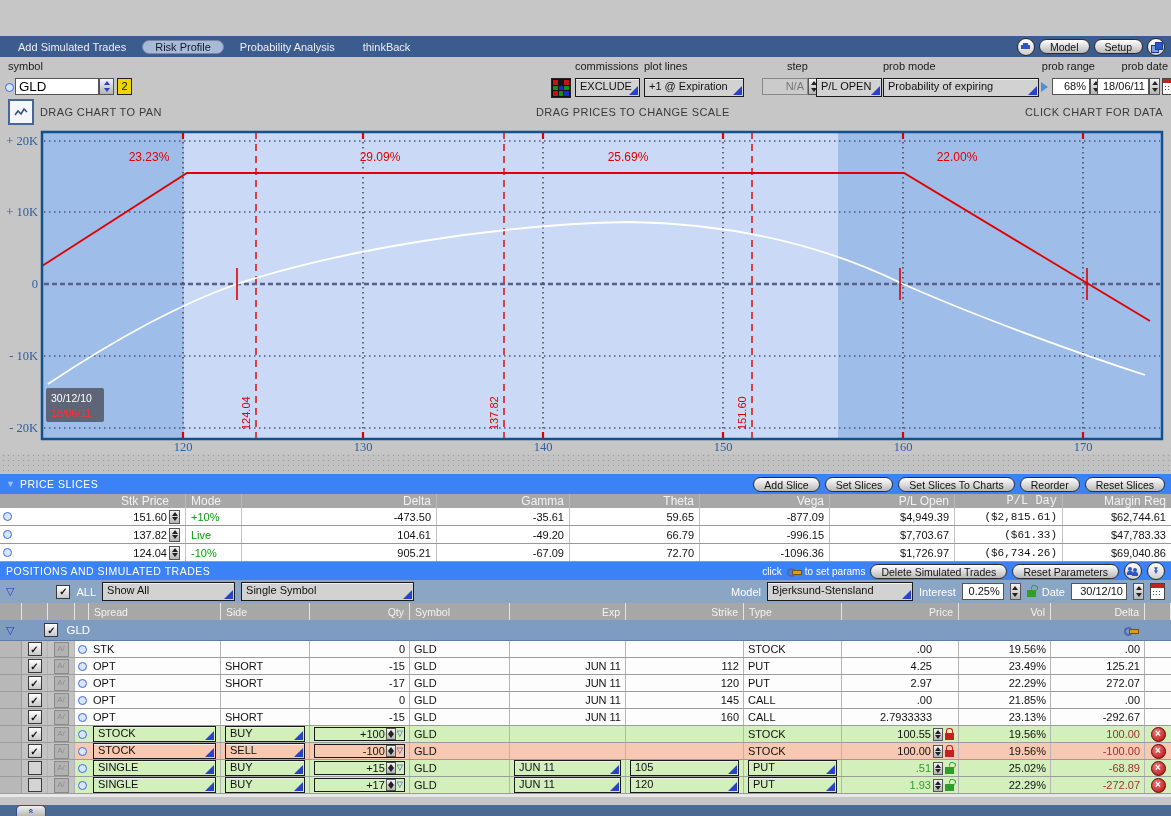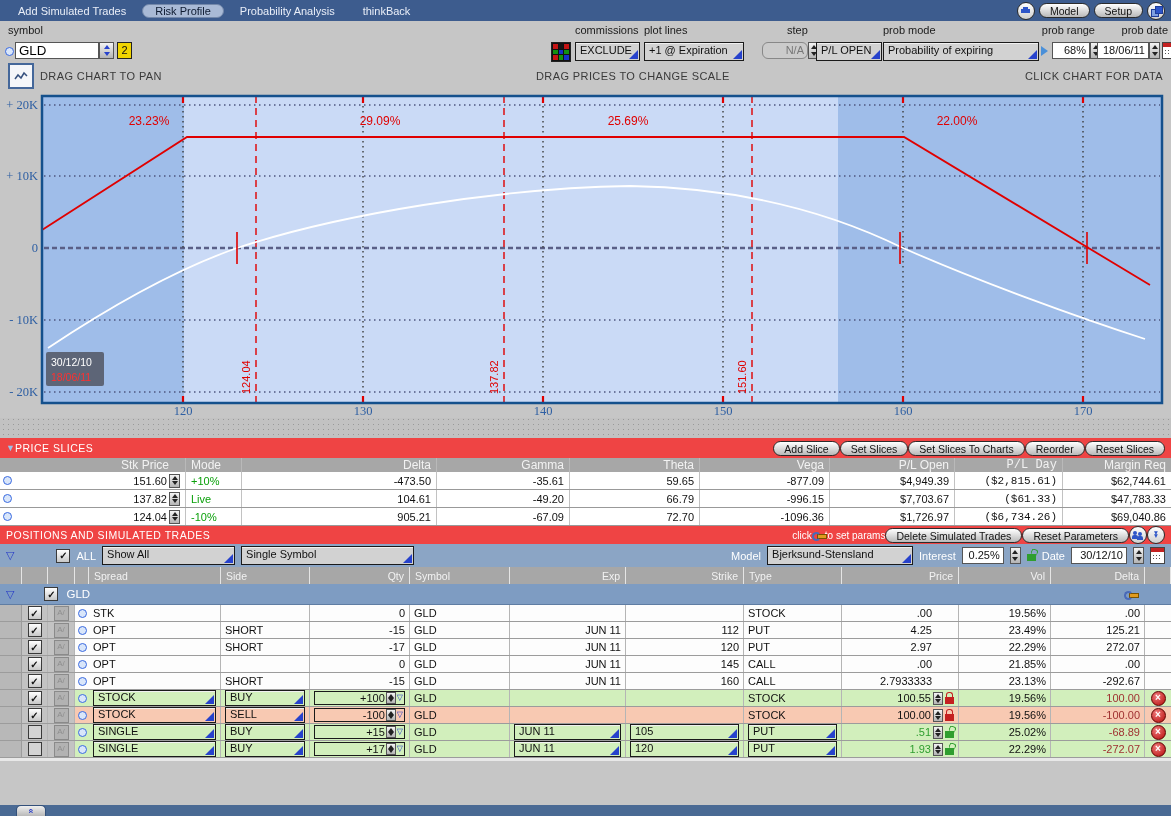--- a/index.html
+++ b/index.html
@@ -1,21 +1,21 @@
 <!DOCTYPE html>
 <html><head>
 <meta charset="utf-8">
 <style>
   html,body{margin:0;padding:0;}
   body{width:1171px;height:816px;overflow:hidden;background:#c6c6c6;
        font-family:"Liberation Sans",sans-serif;font-size:11px;color:#111;}
   .app{width:1171px;height:816px;display:flex;flex-direction:column;background:#c6c6c6;}
 
   
-  .tabbar{height:21px;background:#3d5c8e;display:flex;align-items:center;gap:4px;padding:0 6px;flex:none;}
+  .tabbar{height:21px;background:#3d5c8e;display:flex;align-items:center;gap:4px;padding:0 6px;flex:none;margin-top:36px;}
   .tab{color:#e9eef8;padding:1px 12px;cursor:default;white-space:nowrap;}
   .tab.active{background:#a9bad6;color:#0d1a30;border-radius:9px;border:1px solid #7388aa;padding:0 12px;}
   .tb-spacer{flex:1;}
   .pill{background:linear-gradient(#ffffff,#b9b9b9);border:1px solid #2b2b2b;border-radius:8px;
         height:15px;line-height:14px;padding:0 10px;font-size:10.5px;color:#111;white-space:nowrap;}
   .roundbtn{width:16px;height:16px;border-radius:50%;background:linear-gradient(#ffffff,#cfcfcf);
         border:1px solid #2b2b2b;display:flex;align-items:center;justify-content:center;}
 
   
   .ic-print{width:9px;height:8px;position:relative;}
@@ -87,21 +87,21 @@
   .ctr{display:flex;align-items:center;}
 
   
   .chead{height:32px;position:relative;flex:none;}
   .chead .lbl{position:absolute;top:10px;color:#3a3a3a;letter-spacing:.4px;}
 
   .splitter{height:20px;flex:none;background:#c2c2c2;
      background-image:radial-gradient(#9a9a9a 22%,transparent 26%);background-size:5px 5px;background-position:1px 9px;}
 
   
-  .secbar{height:20px;background:#ef4444;display:flex;align-items:center;padding:0 6px;flex:none;color:#fff;}
+  .secbar{height:20px;background:#3b82f6;display:flex;align-items:center;gap:5px;padding:0 6px;flex:none;color:#fff;}
   .secbar .title{font-size:10.5px;letter-spacing:.5px;}
   .tri-dn{color:#9ec0e8;font-size:9px;} .tri-dn::before{content:"\25BC";}
   .secbar .spacer{flex:1;}
 
   
   .thead{height:14px;background:#a7a7a7;display:flex;align-items:flex-end;color:#f2f2f2;font-size:12px;flex:none;}
   .thead>div{box-sizing:border-box;padding:0 5px;border-right:1px solid #b9b9b9;height:100%;display:flex;align-items:center;}
   .srow{height:17px;background:#fff;display:flex;align-items:center;border-bottom:1px solid #999;flex:none;}
   .srow>div{box-sizing:border-box;height:100%;display:flex;align-items:center;border-right:1px solid #c2c2c2;padding:0 5px;}
   .tr{justify-content:flex-end;text-align:right;}
@@ -190,21 +190,21 @@
         <i></i>
       </span>
     <span class="clabel" style="left:575px;">commissions</span>
     <div class="dd abs" style="left:575px;top:21px;width:47px;"><span>EXCLUDE</span></div>
 
     <span class="clabel" style="left:644px;">plot lines</span>
     <div class="dd abs" style="left:644px;top:21px;width:82px;"><span>+1 @ Expiration</span></div>
 
     <span class="clabel" style="left:787px;">step</span>
     <div class="ctr abs" style="left:762px;top:21px;">
-      <span class="whitebox" style="width:38px;background:#cbcbcb;color:#777;border-color:#888;border-radius:6px;">N/A</span>
+      <span class="whitebox" style="width:38px;background:#cbcbcb;color:#777;border-color:#888;">N/A</span>
       <span class="spin" style="height:17px;">
           <i class="su"></i>
           <i class="sd"></i>
         </span>
     </div>
 
     <div class="dd abs" style="left:816px;top:21px;width:48px;"><span>P/L OPEN</span></div>
 
     <span class="clabel" style="left:883px;">prob mode</span>
     <div class="dd abs" style="left:883px;top:21px;width:138px;"><span>Probability of expiring</span></div>

